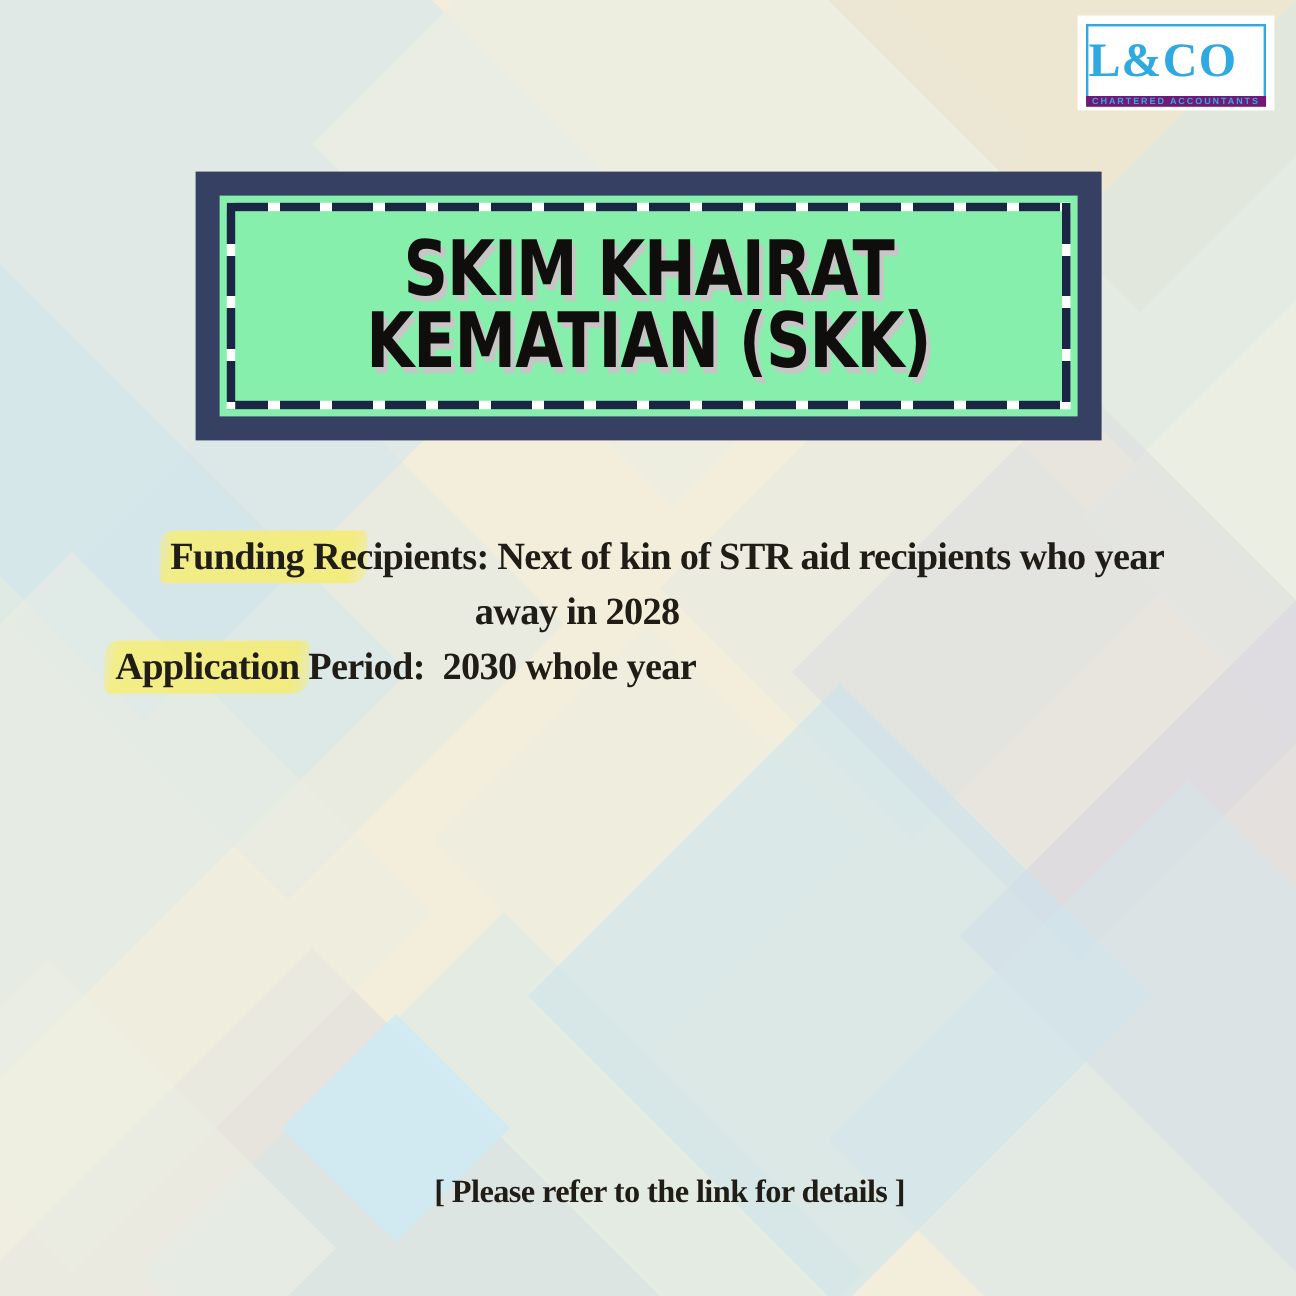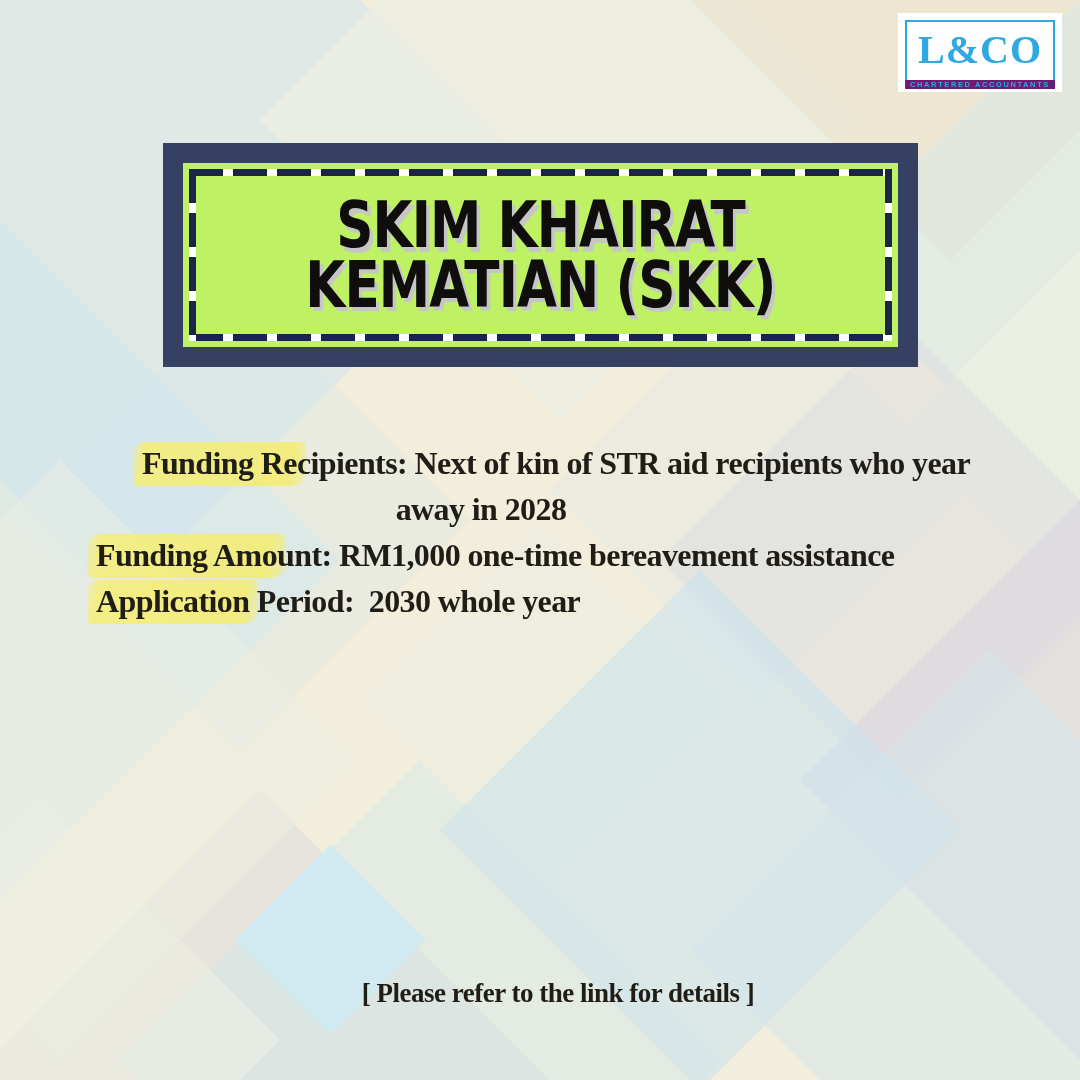--- a/index.html
+++ b/index.html
@@ -12,41 +12,41 @@
   .f-blue{fill:var(--pat-blue)} .f-blue2{fill:var(--pat-blue2)} .f-cyan{fill:var(--pat-cyan)}
   .f-lav{fill:var(--pat-lavender)} .f-beige{fill:var(--pat-beige)} .f-off{fill:var(--pat-offwhite)}
 
   
   .logo-box{
     position:absolute;left:898px;top:13px;width:164px;height:79px;
     background:#fff;z-index:3;
   }
   .logo-frame{
     position:absolute;inset:7px;border:2px solid var(--logo-blue);
-    display:flex;align-items:center;justify-content:center;
+    display:flex;align-items:center;
   }
   .logo-word{
     font-family:"Liberation Serif",serif;font-weight:bold;
     font-size:40px;line-height:40px;color:var(--logo-blue);
     letter-spacing:1px;margin-top:-6px;
   }
   .logo-sub{
     position:absolute;bottom:-6px;left:50%;transform:translateX(-50%);
     background:#701a75;padding:0 5px;white-space:nowrap;
     font-family:"Liberation Sans",sans-serif;font-size:7.5px;
     letter-spacing:1.6px;color:var(--logo-blue);font-weight:bold;
   }
 
   
   .title-frame{
     position:absolute;left:163px;top:143px;width:755px;height:224px;
     background:var(--navy);z-index:2;
   }
   .title-inner{
-    position:absolute;inset:20px;background:#bef264;
+    position:absolute;inset:20px;background:#86efac;
     display:flex;flex-direction:column;align-items:center;justify-content:center;
   }
   .dash{position:absolute;z-index:2;}
   .dash-top   {left:6px;right:6px;top:6px;height:7px;background:repeating-linear-gradient(90deg,var(--dash-navy) 0 34px,#fff 34px 44px);}
   .dash-bottom{left:6px;right:6px;bottom:6px;height:7px;background:repeating-linear-gradient(90deg,var(--dash-navy) 0 34px,#fff 34px 44px);}
   .dash-left  {top:6px;bottom:6px;left:6px;width:7px;background:repeating-linear-gradient(180deg,var(--dash-navy) 0 34px,#fff 34px 44px);}
   .dash-right {top:6px;bottom:6px;right:6px;width:7px;background:repeating-linear-gradient(180deg,var(--dash-navy) 0 34px,#fff 34px 44px);}
   .title-line{
     font-family:"DejaVu Sans",sans-serif;font-weight:bold;
     font-size:60px;line-height:60px;color:var(--title-text);
@@ -124,19 +124,18 @@
       <div class="dash dash-bottom"></div>
       <div class="dash dash-left"></div>
       <div class="dash dash-right"></div>
       <div class="title-line">SKIM KHAIRAT</div>
       <div class="title-line">KEMATIAN (SKK)</div>
     </div>
   </div>
 
   <div class="body-block">
     <p class="para-1"><span class="hl">Funding Re</span><span>cipients: Next of kin of STR aid recipients who year</span><br><span class="wrap-line">away in 2028</span></p>
-    <p class="para-2"><span class="hl">Funding Amo</span><span>unt: RM1,000 one-time bereavement assistance</span></p>
     <p class="para-3"><span class="hl">Application</span><span> Period:  2030 whole year</span></p>
   </div>
 
   <div class="footer-note">[ Please refer to the link for details ]</div>
 
 </div>
 
 </body></html>

